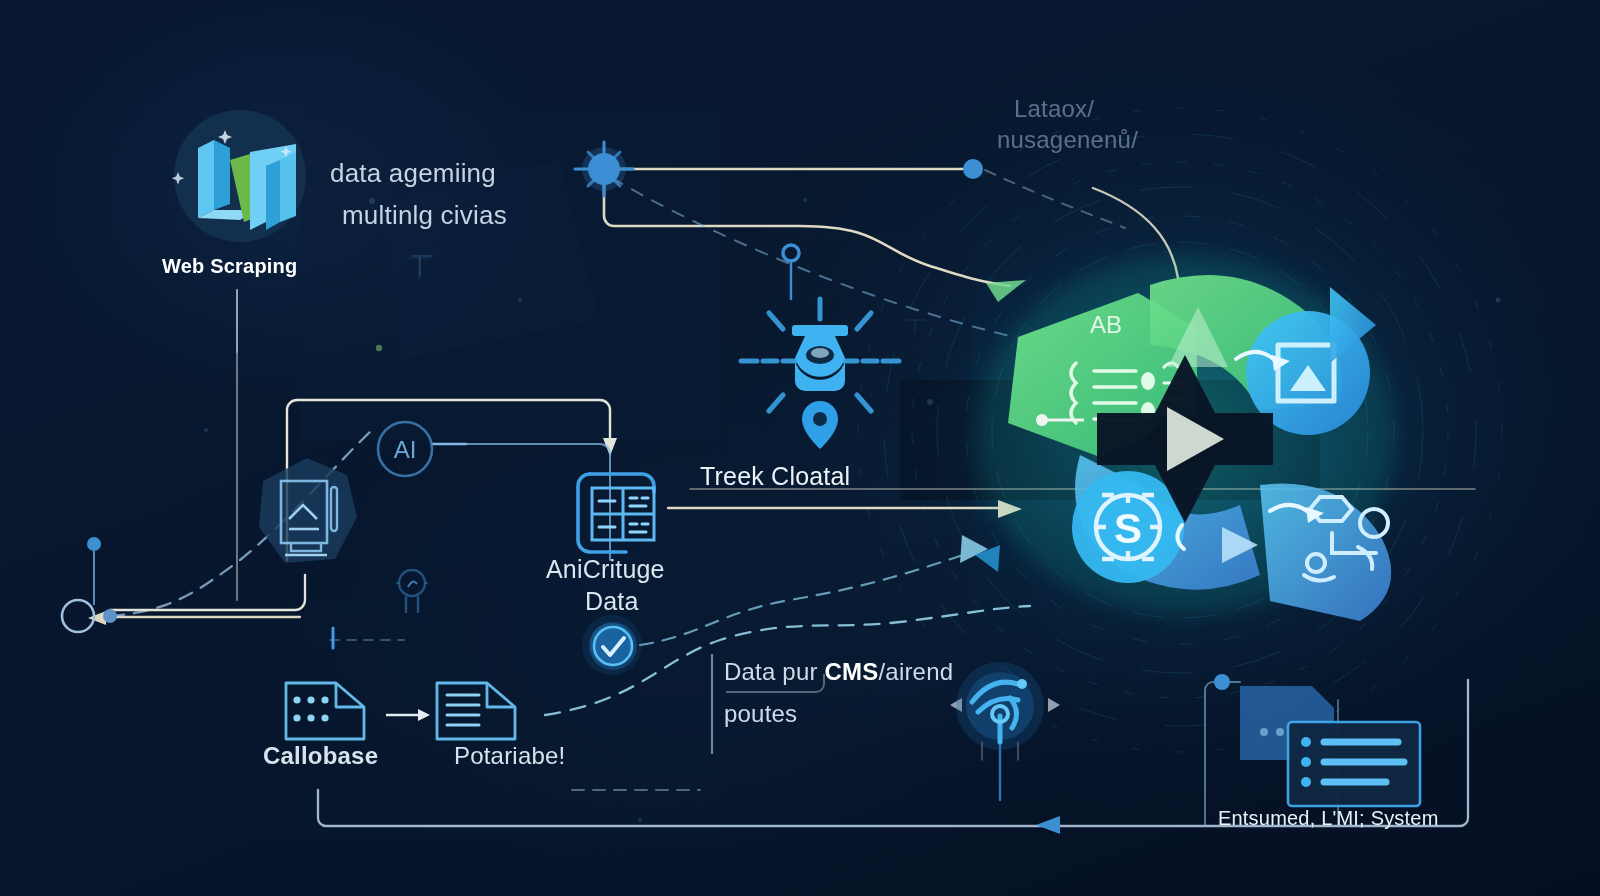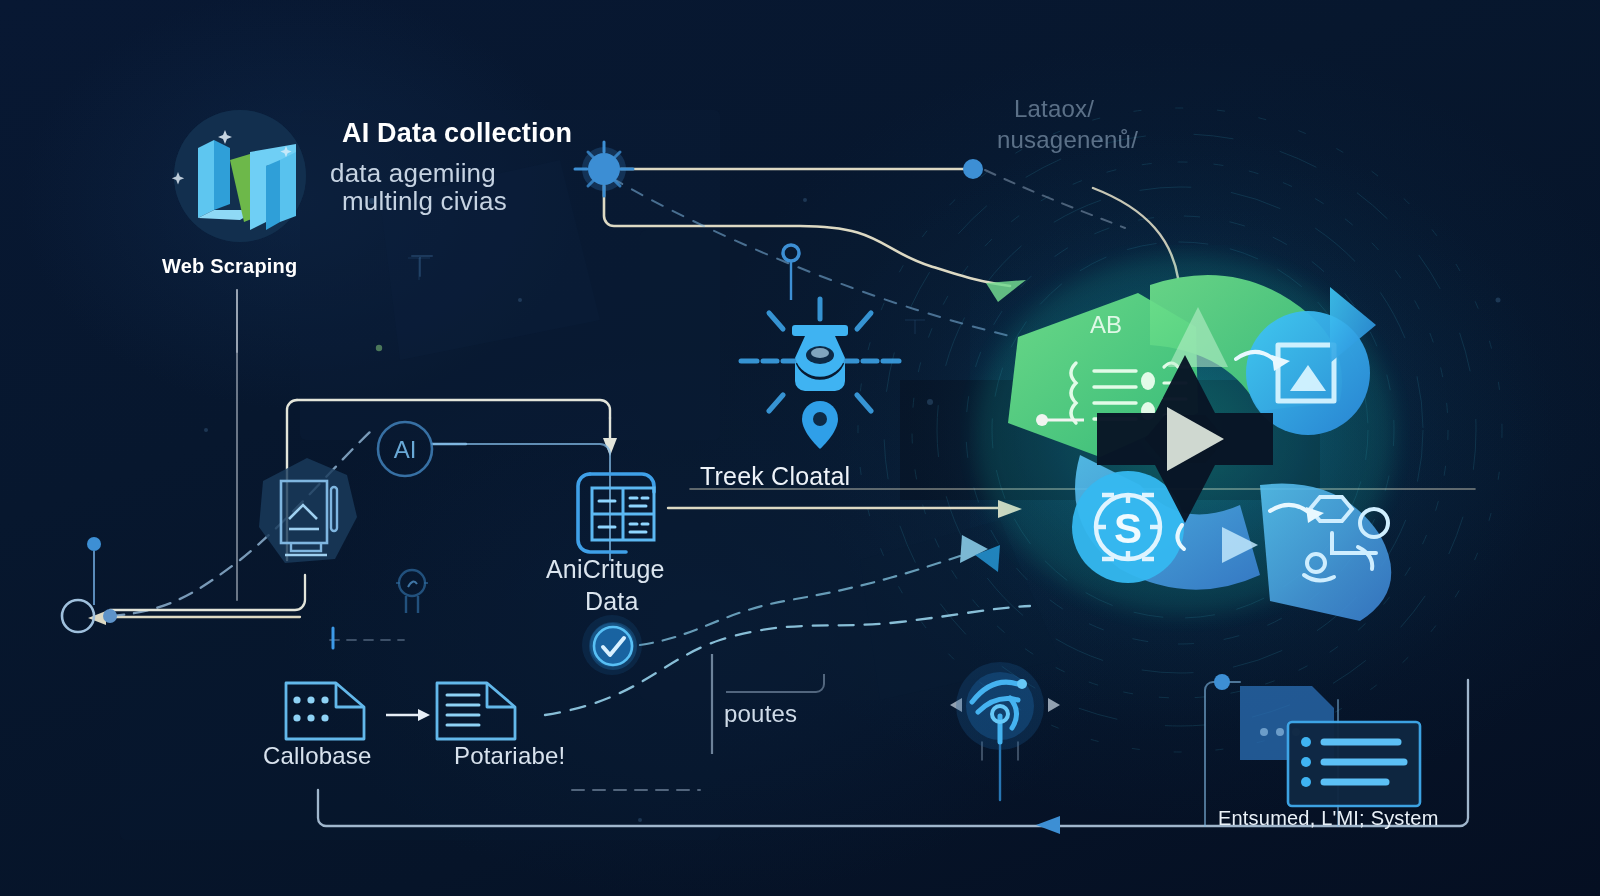--- a/index.html
+++ b/index.html
@@ -13,32 +13,32 @@
       linear-gradient(160deg,#081833 0%,#07172e 35%,#061429 70%,#050f22 100%);
     font-family:"Liberation Sans","DejaVu Sans",sans-serif;
   }
   .abs{position:absolute;}
   svg{display:block;}
   .lbl{position:absolute;color:#e8eef6;letter-spacing:.2px;white-space:nowrap;}
 
   
   #hero-title{left:342px;top:118px;font-size:27px;font-weight:700;color:#ffffff;}
   #hero-l2{left:330px;top:158px;font-size:26px;font-weight:400;color:#c6d3e2;}
-  #hero-l3{left:342px;top:186px;font-size:26px;font-weight:400;color:#c6d3e2;}
+  #hero-l3{left:342px;top:200px;font-size:26px;font-weight:400;color:#c6d3e2;}
   #webscraping{left:162px;top:255px;font-size:20px;font-weight:600;color:#ffffff;}
 
   #faded-1{left:1014px;top:95px;font-size:24px;color:#8fa6bd;opacity:.62;}
   #faded-2{left:997px;top:126px;font-size:24px;color:#8fa6bd;opacity:.62;}
 
   #anic-1{left:546px;top:555px;font-size:25px;color:#dbe5ef;text-align:right;}
   #anic-2{left:585px;top:587px;font-size:25px;color:#dbe5ef;}
 
   #treek{left:700px;top:462px;font-size:25px;color:#eef3f9;}
 
-  #callobase{left:263px;top:742px;font-size:24px;color:#d8e2ed;}
+  #callobase{left:263px;top:742px;font-size:24px;color:#d8e2ed;font-weight:bold;}
   #potariabe{left:418px;top:742px;font-size:24px;color:#d8e2ed;margin-left:36px;}
 
   #cms-line1{left:724px;top:658px;font-size:24px;color:#cfdbe8;}
   #cms-line1 b{color:#ffffff;font-weight:700;}
   #cms-line2{left:724px;top:700px;font-size:24px;color:#cfdbe8;}
 
   #ent-sys{left:1218px;top:807px;font-size:20px;color:#eaf1f8;text-align:center;}
 </style>
 </head>
 <body>
@@ -213,21 +213,20 @@
       <polygon points="112,56 128,48 128,112 112,118" fill="#58c2ee"></polygon>
 
       <g fill="#e8f2fb">
         <path d="M57 26 l2 5 5 2 -5 2 -2 5 -2 -5 -5 -2 5 -2z" opacity="0.85"></path>
         <path d="M118 42 l1.6 4 4 1.6 -4 1.6 -1.6 4 -1.6 -4 -4 -1.6 4 -1.6z" opacity="0.7"></path>
         <path d="M10 68 l1.8 4.4 4.4 1.8 -4.4 1.8 -1.8 4.4 -1.8 -4.4 -4.4 -1.8 4.4 -1.8z" opacity="0.8"></path>
       </g>
     </svg>
   </div>
 
-  <div class="lbl" id="hero-title">AI Data collection</div>
   <div class="lbl" id="hero-l2">data agemiing</div>
   <div class="lbl" id="hero-l3">multinlg civias</div>
   <div class="lbl" id="webscraping">Web Scraping</div>
 
   <div class="lbl" id="faded-1">Lataox/</div>
   <div class="lbl" id="faded-2">nusagenenů/</div>
 
   <div class="abs" style="left:735px;top:295px">
     <svg width="170" height="160" viewBox="0 0 170 160">
       <g stroke="#3fa9ef" stroke-width="5" stroke-linecap="round" opacity="0.85">
@@ -347,20 +346,23 @@
           <path d="M13 45 h32"></path>
       </g>
     </svg>
   </div>
   <div class="lbl" id="potariabe">Potariabe!</div>
 
   <svg class="abs" style="left:704px;top:650px" width="240" height="110">
     <path d="M8 4 V104" stroke="#8fa6bd" stroke-width="2.2" opacity="0.75"></path>
     <path d="M22 42 H112 a8 8 0 0 0 8 -8 V24" fill="none" stroke="#8fa6bd" stroke-width="2" opacity="0.55"></path>
   </svg>
+  <div class="lbl" id="cms-line1">
+    <span>Data  pur </span><b>CMS</b><span>/airend</span>
+  </div>
   <div class="lbl" id="cms-line2">poutes</div>
 
   <div class="abs" style="left:952px;top:658px">
     <svg width="96" height="96" viewBox="0 0 96 96">
       <circle cx="48" cy="48" r="44" fill="#1b5f9a" opacity="0.25"></circle>
       <circle cx="48" cy="48" r="34" fill="#1d6bae" opacity="0.35"></circle>
       <g fill="none" stroke="#45b3f0" stroke-width="5" stroke-linecap="round">
         <path d="M20 44 q20 -26 46 -18"></path>
         <path d="M26 54 q18 -18 40 -12"></path>
         <path d="M58 40 q12 14 2 30"></path>

